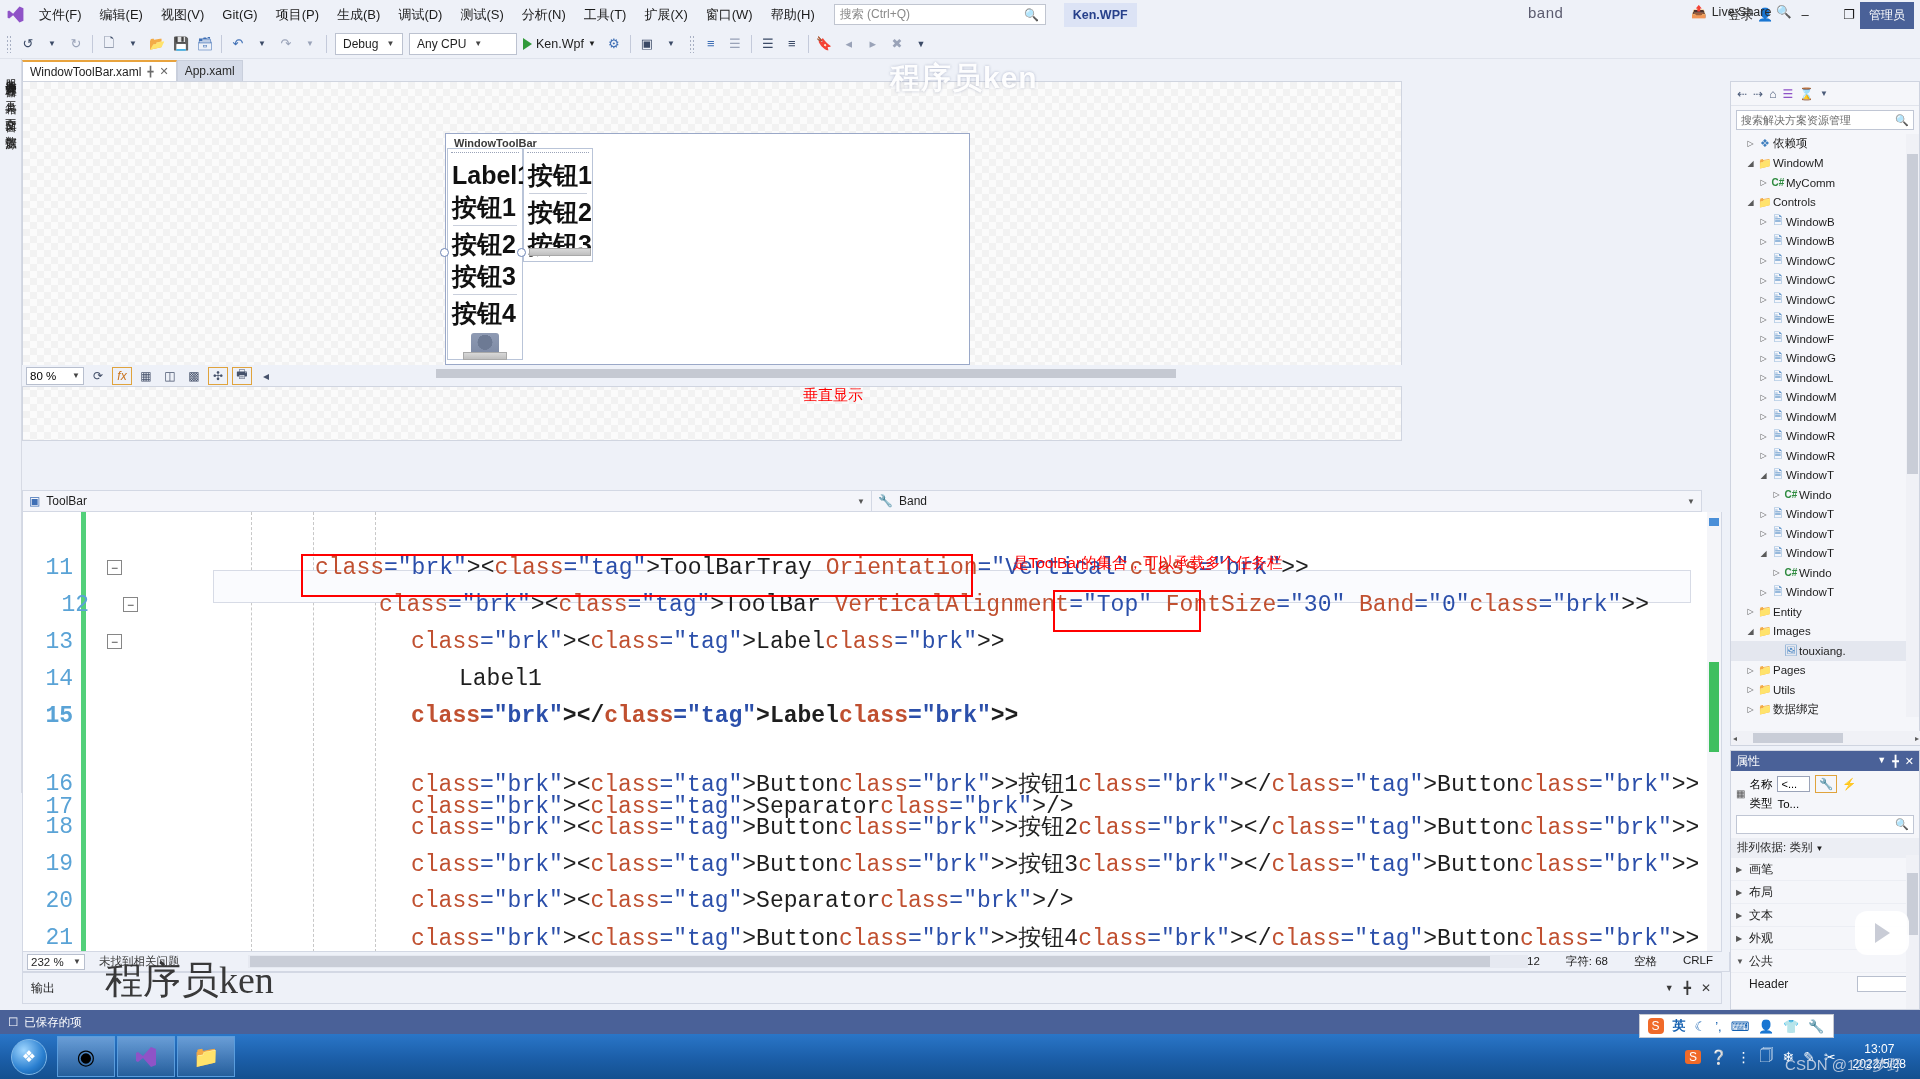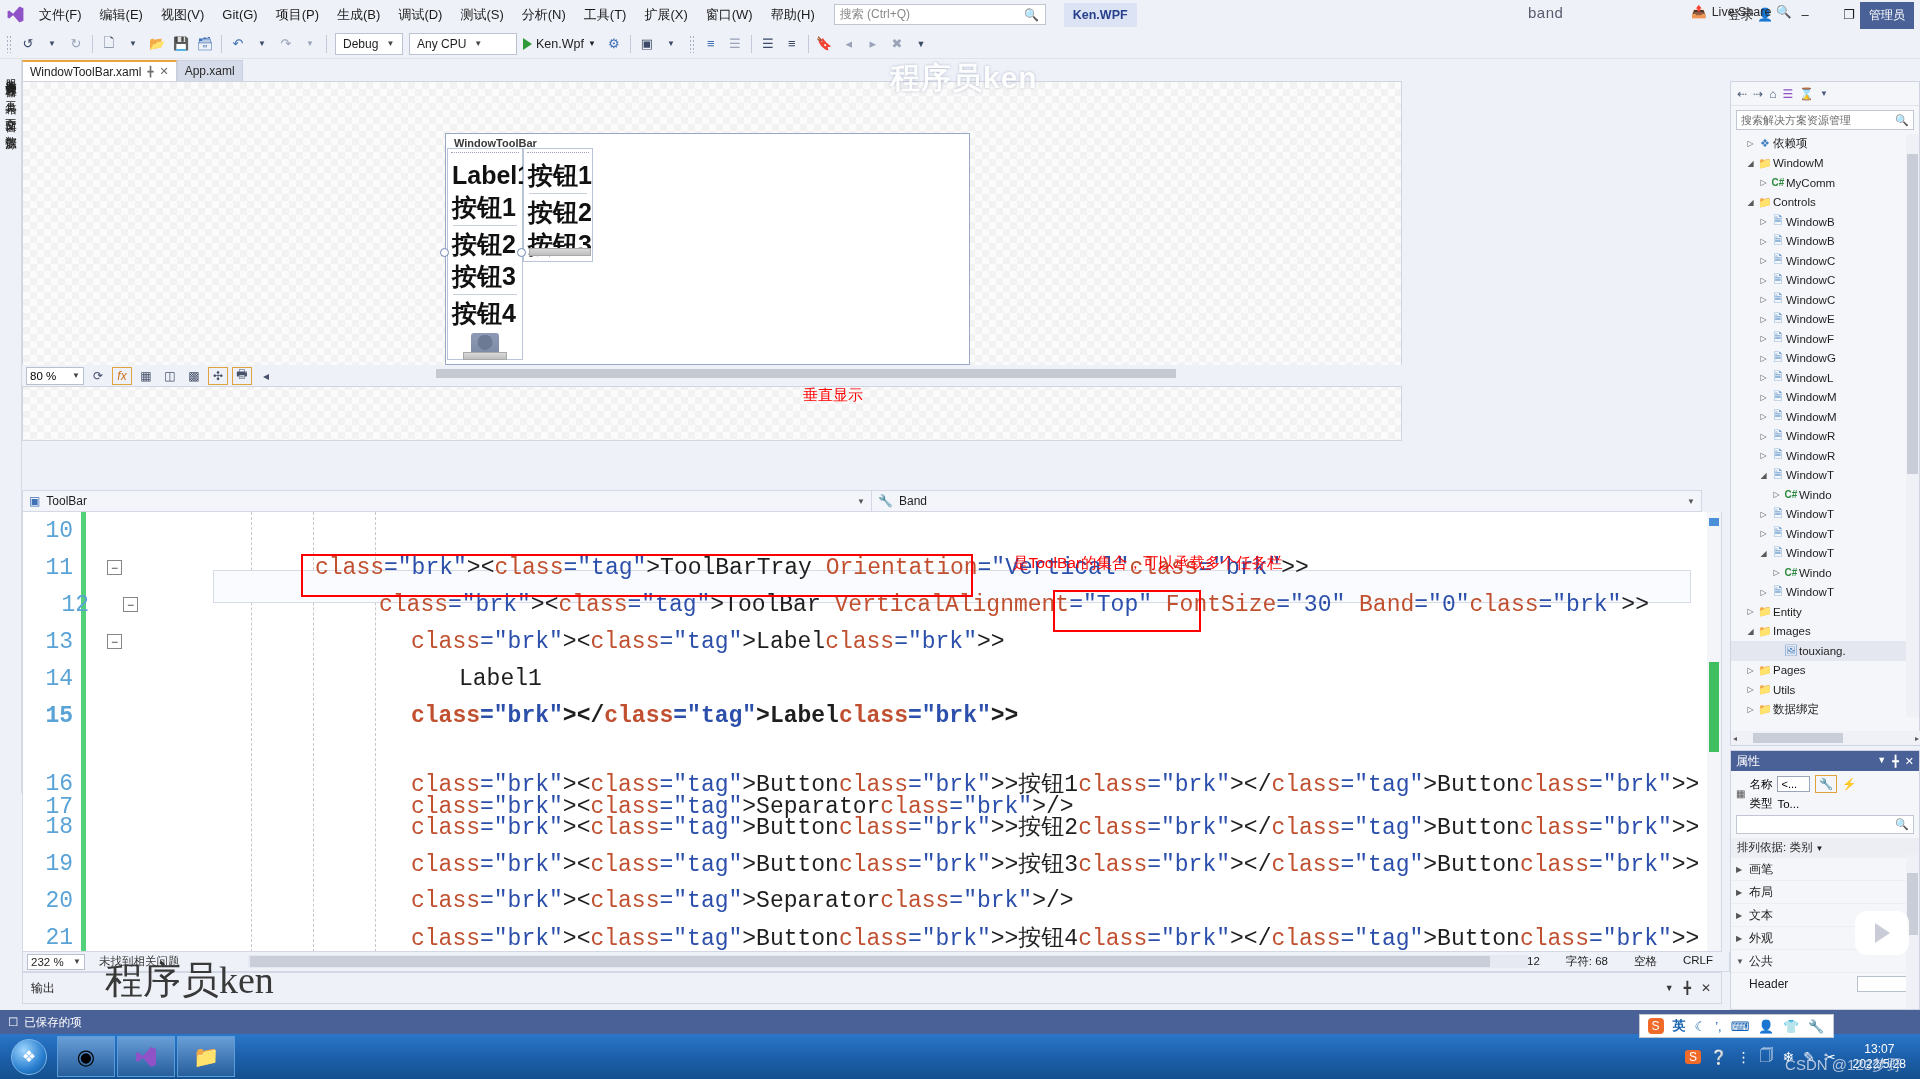--- a/index.html
+++ b/index.html
@@ -505,23 +505,20 @@
 </div>
 
 <div id="editor">
   <div id="gutter-changebar"></div>
   <div class="guide" style="left:228px;"></div>
   <div class="guide" style="left:290px;"></div>
   <div class="guide" style="left:352px;"></div>
 
   <div id="line12-highlight"></div>
 
-  <div class="code-line" style="position:absolute;left:0;top:0;width:1700px;">
-    <span class="lineno">10</span>
-  </div>
 
   <div class="code-line" style="position:absolute;left:0;top:37px;width:1700px;">
     <span class="lineno">11</span>
     <span class="fold">−</span>
     <span class="codetext" style="left:292px;"><span <span="" class="attr">class</span><span class="brk">="brk"</span>&gt;&lt;<span <span="" class="attr">class</span><span class="brk">="tag"</span>&gt;ToolBarTray <span class="attr">Orientation</span><span class="brk">="Vertical"</span><span <span="" class="attr">class</span><span class="brk">="brk"</span>&gt;&gt;</span>
   </div>
 
   <div class="code-line" style="position:absolute;left:16px;top:74px;width:1700px;">
     <span class="lineno">12</span>
     <span class="fold">−</span>

